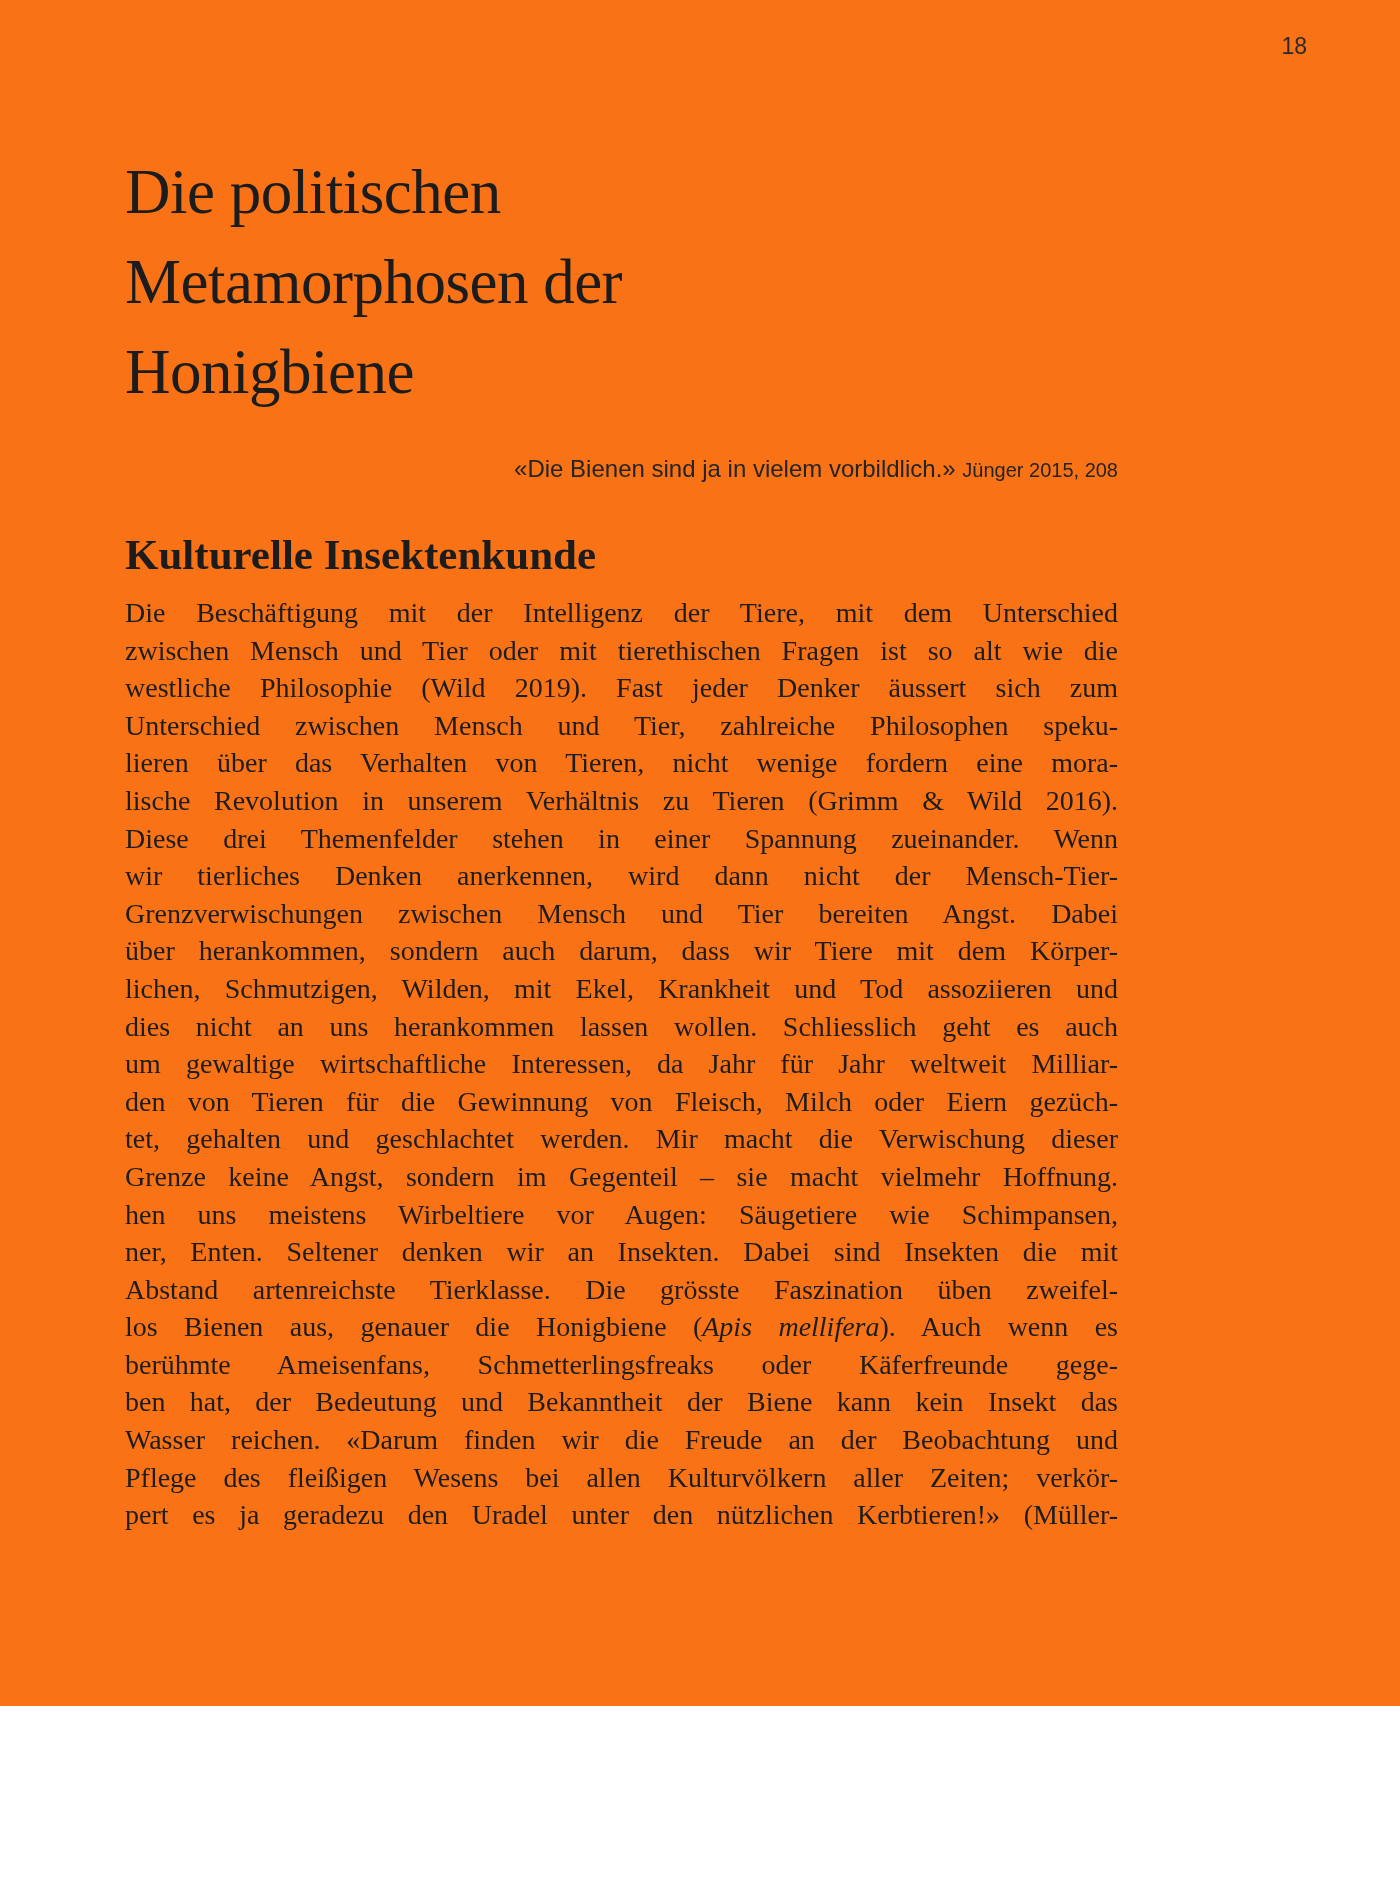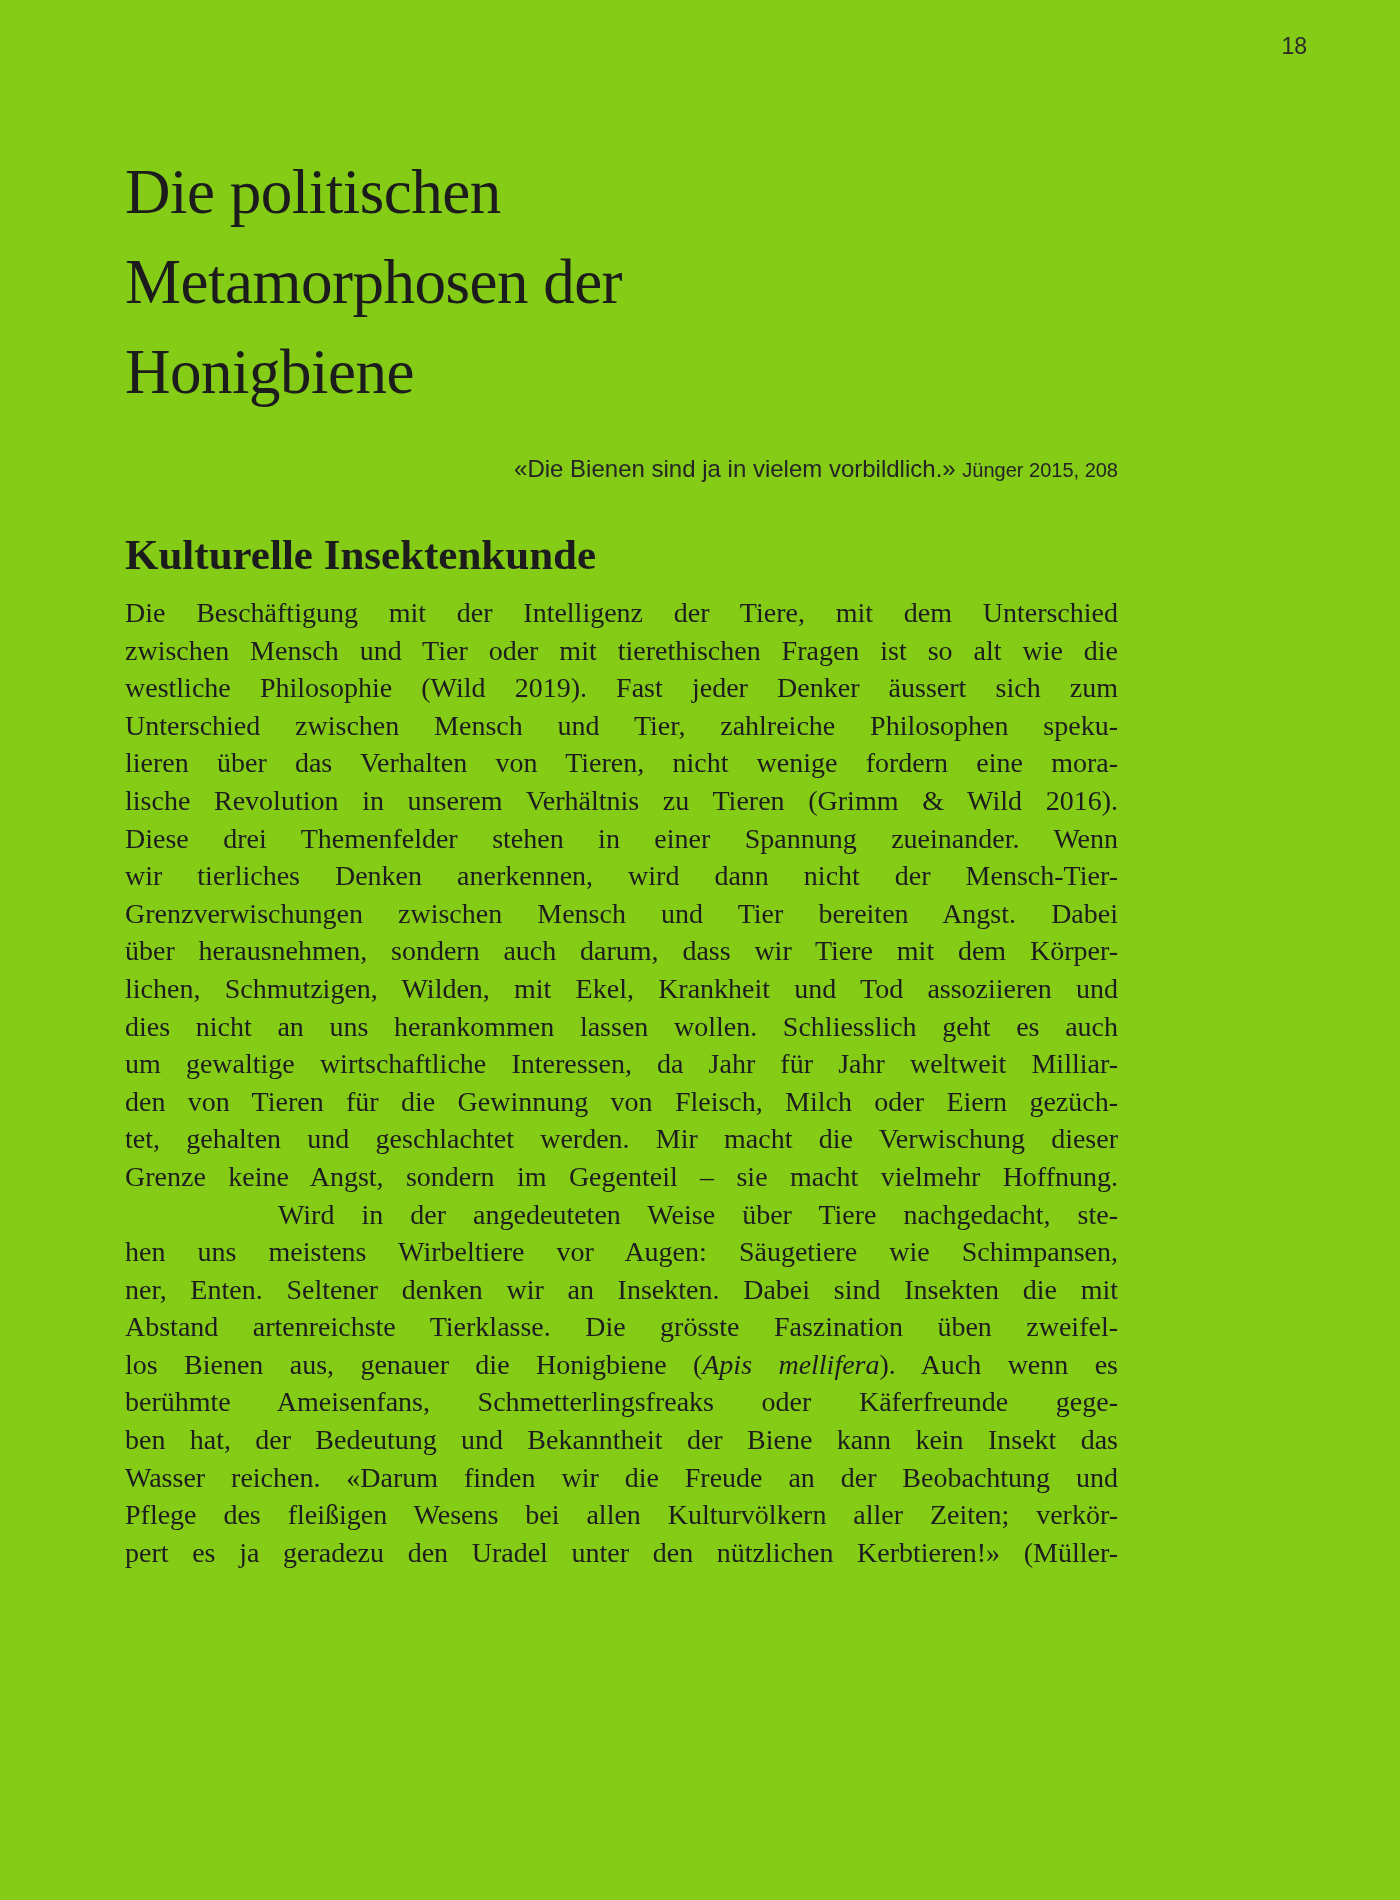--- a/index.html
+++ b/index.html
@@ -3,22 +3,22 @@
 <meta charset="utf-8">
 <style>
   html, body {
     margin: 0;
     padding: 0;
     background: #ffffff;
   }
   .page {
     position: relative;
     width: 1400px;
-    height: 1900px;
-    background: #84cc16;
+    height: 1706px;
+    background: #f97316;
     color: #1d1d1d;
     font-family: "Liberation Serif", serif;
     overflow: hidden;
   }
   .page-number {
     position: absolute;
     top: 33px;
     right: 93px;
     font-family: "Liberation Sans", sans-serif;
     font-size: 23px;
@@ -103,28 +103,27 @@
     <div class="body-text">
         <div class="line">Die Beschäftigung mit der Intelligenz der Tiere, mit dem Unterschied</div>
         <div class="line">zwischen Mensch und Tier oder mit tierethischen Fragen ist so alt wie die</div>
         <div class="line">westliche Philosophie (Wild 2019). Fast jeder Denker äussert sich zum</div>
         <div class="line">Unterschied zwischen Mensch und Tier, zahlreiche Philosophen speku-</div>
         <div class="line">lieren über das Verhalten von Tieren, nicht wenige fordern eine mora-</div>
         <div class="line">lische Revolution in unserem Verhältnis zu Tieren (Grimm &amp; Wild 2016).</div>
         <div class="line">Diese drei Themenfelder stehen in einer Spannung zueinander. Wenn</div>
         <div class="line">wir tierliches Denken anerkennen, wird dann nicht der Mensch-Tier-</div>
         <div class="line">Grenzverwischungen zwischen Mensch und Tier bereiten Angst. Dabei</div>
-        <div class="line">über herausnehmen, sondern auch darum, dass wir Tiere mit dem Körper-</div>
+        <div class="line">über herankommen, sondern auch darum, dass wir Tiere mit dem Körper-</div>
         <div class="line">lichen, Schmutzigen, Wilden, mit Ekel, Krankheit und Tod assoziieren und</div>
         <div class="line">dies nicht an uns herankommen lassen wollen. Schliesslich geht es auch</div>
         <div class="line">um gewaltige wirtschaftliche Interessen, da Jahr für Jahr weltweit Milliar-</div>
         <div class="line">den von Tieren für die Gewinnung von Fleisch, Milch oder Eiern gezüch-</div>
         <div class="line">tet, gehalten und geschlachtet werden. Mir macht die Verwischung dieser</div>
         <div class="line">Grenze keine Angst, sondern im Gegenteil – sie macht vielmehr Hoffnung.</div>
-        <div class="line indent">Wird in der angedeuteten Weise über Tiere nachgedacht, ste-</div>
         <div class="line">hen uns meistens Wirbeltiere vor Augen: Säugetiere wie Schimpansen,</div>
         <div class="line">ner, Enten. Seltener denken wir an Insekten. Dabei sind Insekten die mit</div>
         <div class="line">Abstand artenreichste Tierklasse. Die grösste Faszination üben zweifel-</div>
         <div class="line">los Bienen aus, genauer die Honigbiene (<i>Apis mellifera</i>). Auch wenn es</div>
         <div class="line">berühmte Ameisenfans, Schmetterlingsfreaks oder Käferfreunde gege-</div>
         <div class="line">ben hat, der Bedeutung und Bekanntheit der Biene kann kein Insekt das</div>
         <div class="line">Wasser reichen. «Darum finden wir die Freude an der Beobachtung und</div>
         <div class="line">Pflege des fleißigen Wesens bei allen Kulturvölkern aller Zeiten; verkör-</div>
         <div class="line">pert es ja geradezu den Uradel unter den nützlichen Kerbtieren!» (Müller-</div>
       </div>

